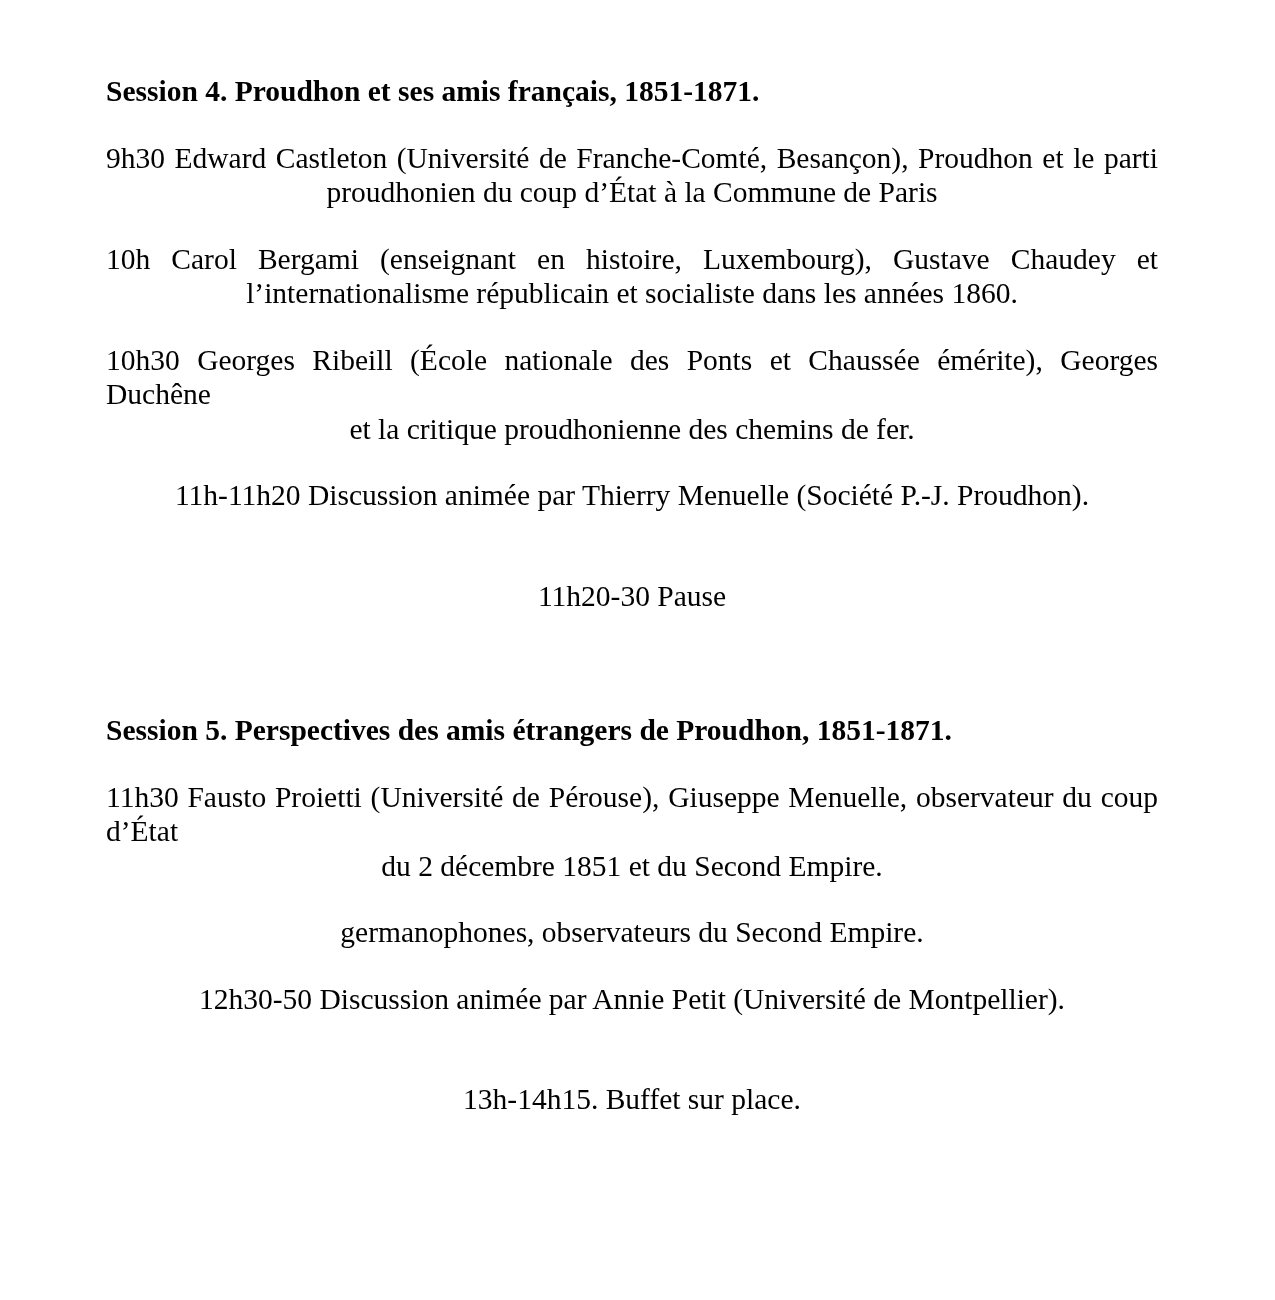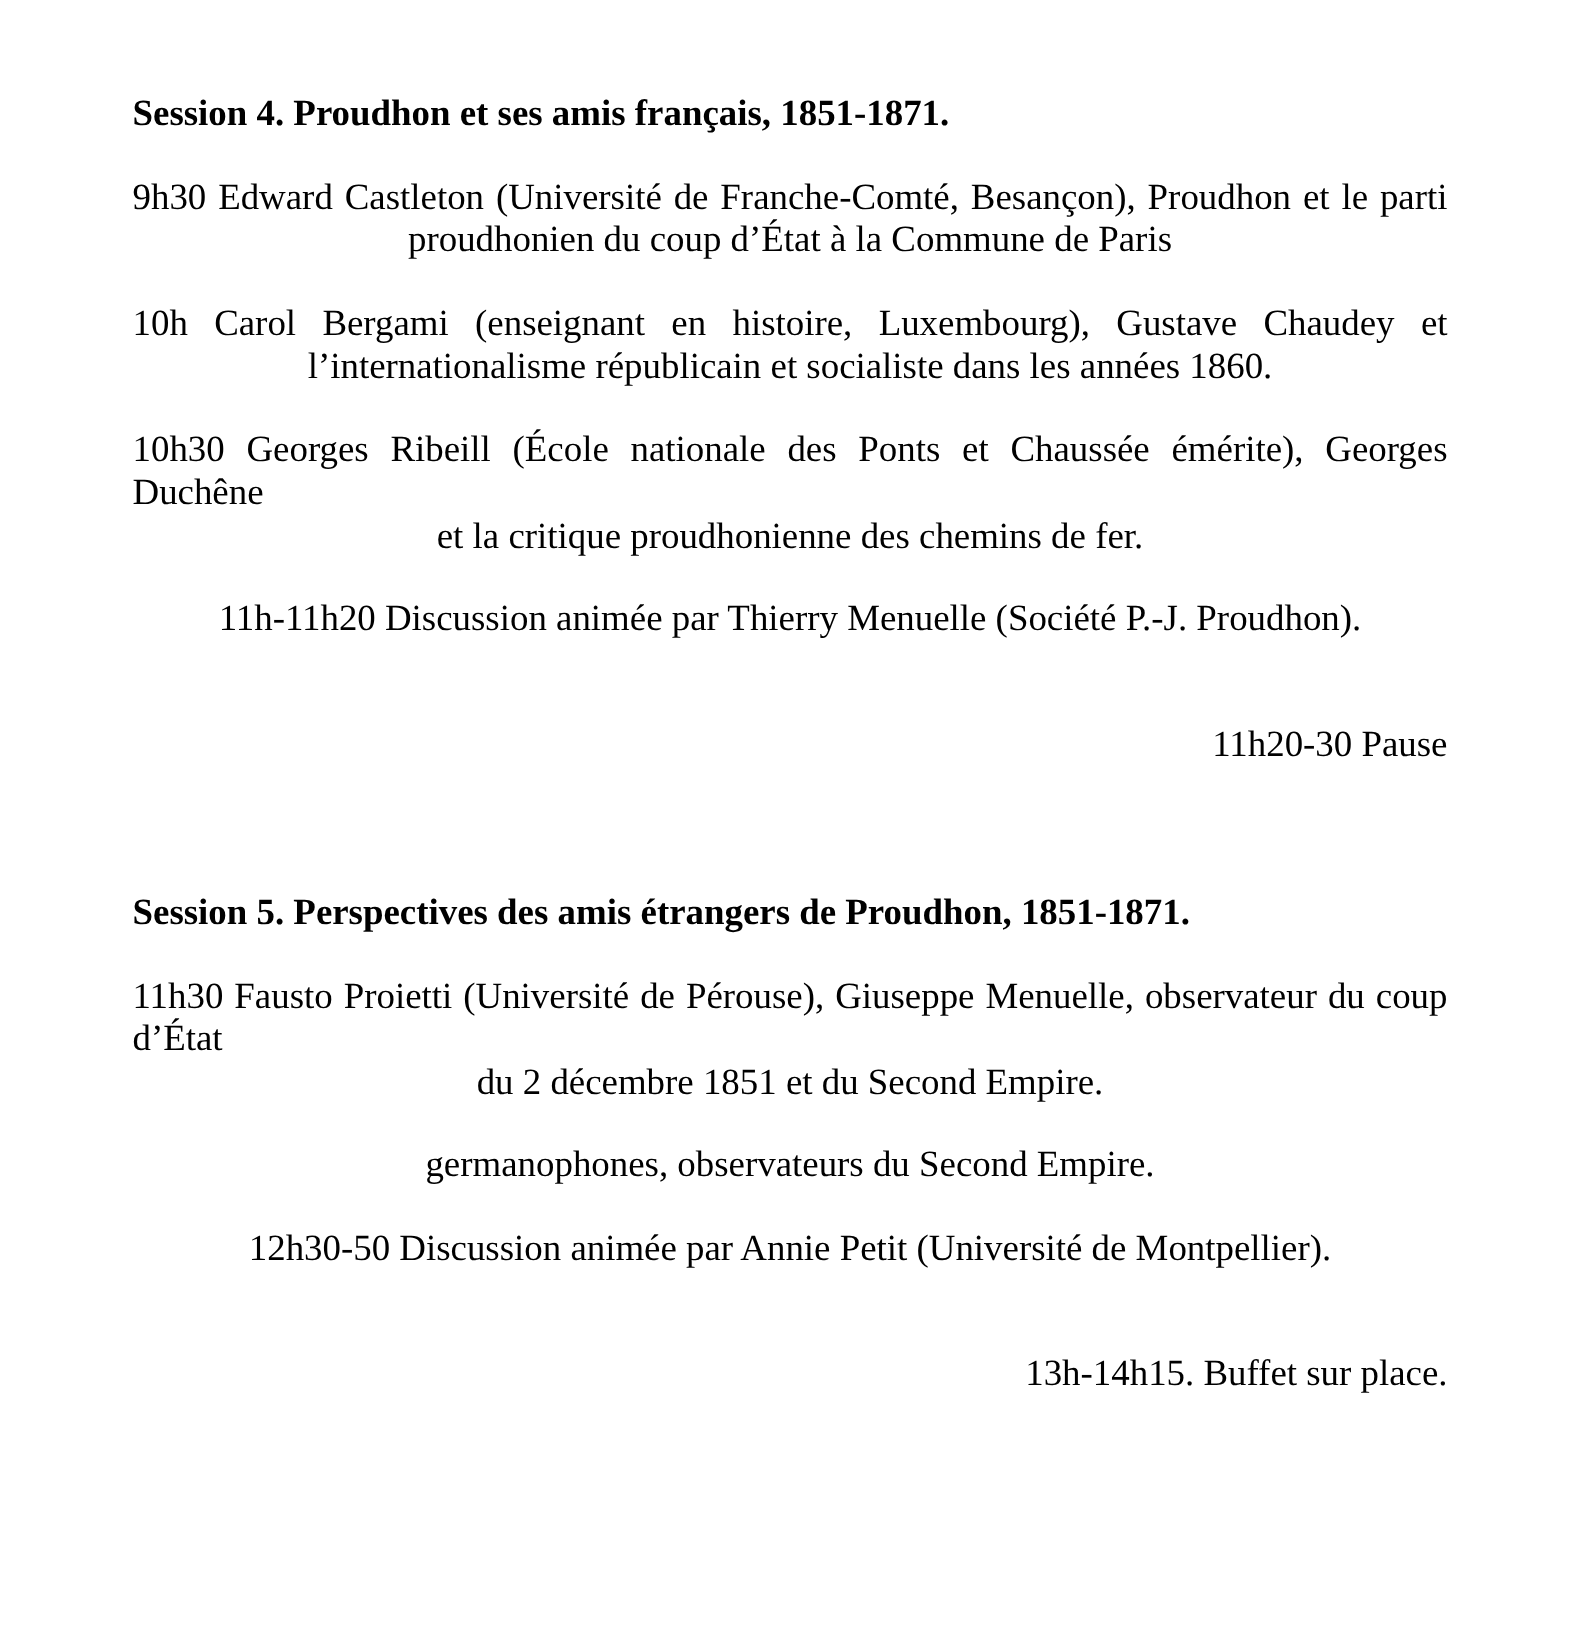--- a/index.html
+++ b/index.html
@@ -33,21 +33,21 @@
   
   .jline {
     text-align: justify;
     text-align-last: justify;
   }
   .lline {
     text-align: center;
   }
   .break-line {
     margin-top: 66px;
-    text-align: right;
+    text-align: center;
   }
 </style>
 </head>
 <body>
 
 <div class="page">
 
   <div class="session-heading">Session 4. Proudhon et ses amis français, 1851-1871.</div>
 
   <div class="para">

